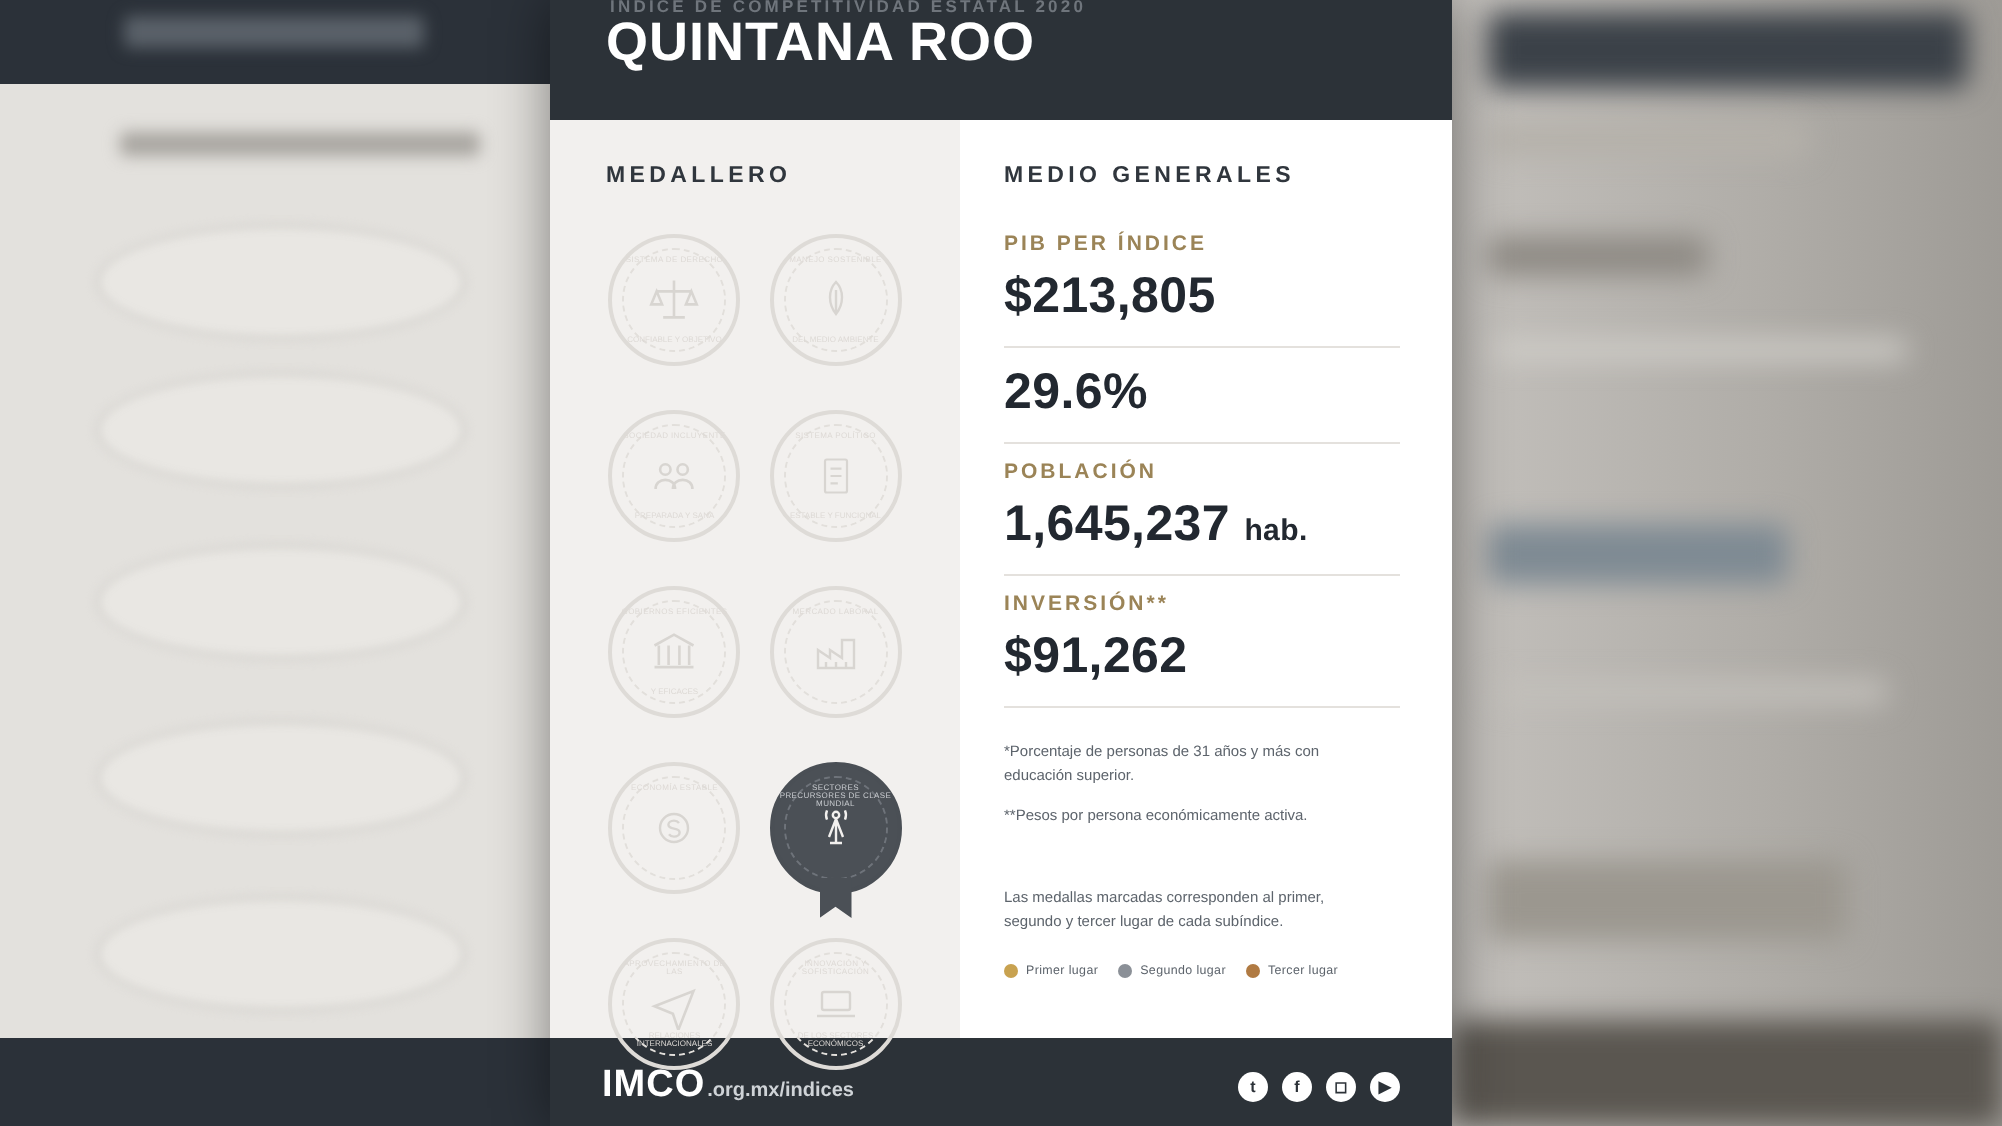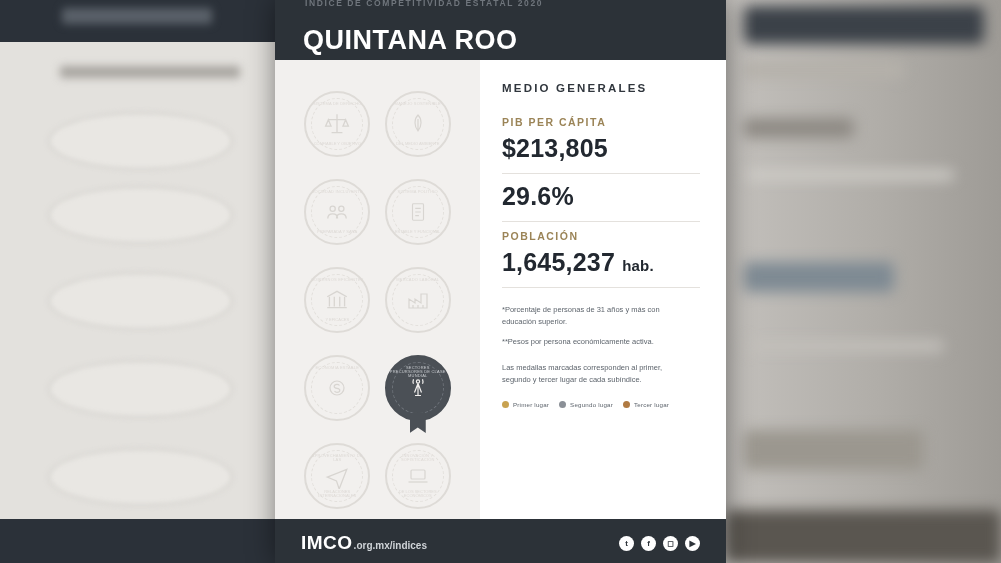--- a/index.html
+++ b/index.html
@@ -57,21 +57,21 @@
   .sheet-header {
     height: 60px; background: #2c3238; position: relative;
     padding: 0 30px;
   }
   .eyebrow {
     position: absolute; left: 30px; top: -2px;
     font-size: 8.5px; letter-spacing: 1.6px; font-weight: bold;
     color: #6f757c; text-transform: uppercase;
   }
   .state-title {
-    position: absolute; left: 28px; top: 25px;
+    position: absolute; left: 28px; top: 6px;
     font-size: 27px; font-weight: bold; letter-spacing: .5px;
     color: #ffffff;
   }
 
   .body { display: flex; height: 459px; }
 
   
   .col-medals {
     width: 205px; background: #f2f0ee;
     padding: 22px 0 0 0;
@@ -186,20 +186,21 @@
 <div class="sheet">
 
   <div class="sheet-header">
     <div class="eyebrow">ÍNDICE DE COMPETITIVIDAD ESTATAL 2020</div>
     <div class="state-title">QUINTANA ROO</div>
   </div>
 
   <div class="body">
 
     <div class="col-medals">
+      <div class="col-head">MEDALLERO</div>
       <div class="medal-grid">
 
         <div class="medal-cell">
           <div class="medal">
               <div class="ring"></div>
             <div class="cap">SISTEMA DE DERECHO</div>
             <svg width="26" height="26" viewBox="0 0 24 24" fill="none" stroke="currentColor" stroke-width="1.2">
                 <path d="M12 3v17M7 20h10M4 8h16M4 8l-2.5 6h5zM20 8l2.5 6h-5z"></path>
               </svg>
             <div class="capb">CONFIABLE Y OBJETIVO</div>
@@ -316,38 +317,42 @@
           </div>
         </div>
 
       </div>
     </div>
 
     <div class="col-data">
       <div class="col-head" style="padding-left:0">MEDIO GENERALES</div>
 
       <div class="stat">
-        <div class="stat-label">PIB PER CÁPITA</div>
+        <div class="stat-label">PIB PER ÍNDICE</div>
         <div class="stat-value">$213,805</div>
       </div>
 
       <div class="stat">
         <div class="stat-value">29.6%</div>
       </div>
 
       <div class="stat">
         <div class="stat-label">POBLACIÓN</div>
         <div class="stat-value"><span>1,645,237</span> <span class="unit">hab.</span></div>
       </div>
 
+      <div class="stat">
+        <div class="stat-label">INVERSIÓN**</div>
+        <div class="stat-value">$91,262</div>
+      </div>
 
       <div class="footnotes">
         <div class="footnote">*Porcentaje de personas de 31 años y más con educación superior.</div>
         <div class="footnote">**Pesos por persona económicamente activa.</div>
-        <div class="footnote" style="margin-top:14px">Las medallas marcadas corresponden al primer, segundo y tercer lugar de cada subíndice.</div>
+        <div class="footnote" style="margin-top:29px">Las medallas marcadas corresponden al primer, segundo y tercer lugar de cada subíndice.</div>
       </div>
 
       <div class="legend">
         <div class="legend-item">
           <span class="dot" style="background:#c8a250"></span>
           <span class="legend-label">Primer lugar</span>
         </div>
         <div class="legend-item">
           <span class="dot" style="background:#8b9097"></span>
           <span class="legend-label">Segundo lugar</span>

